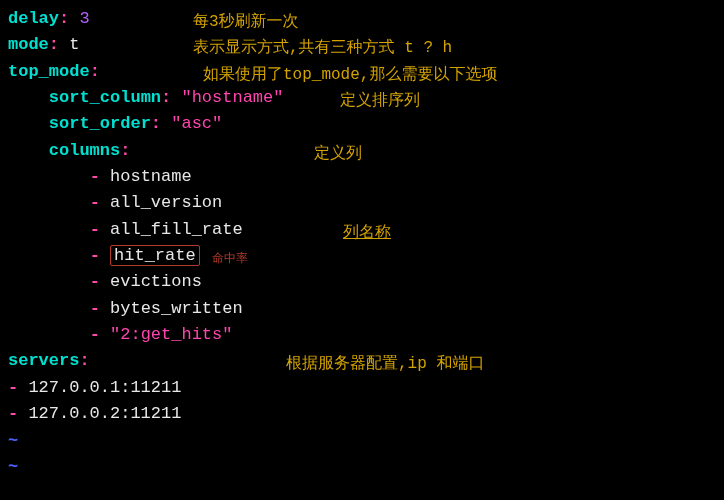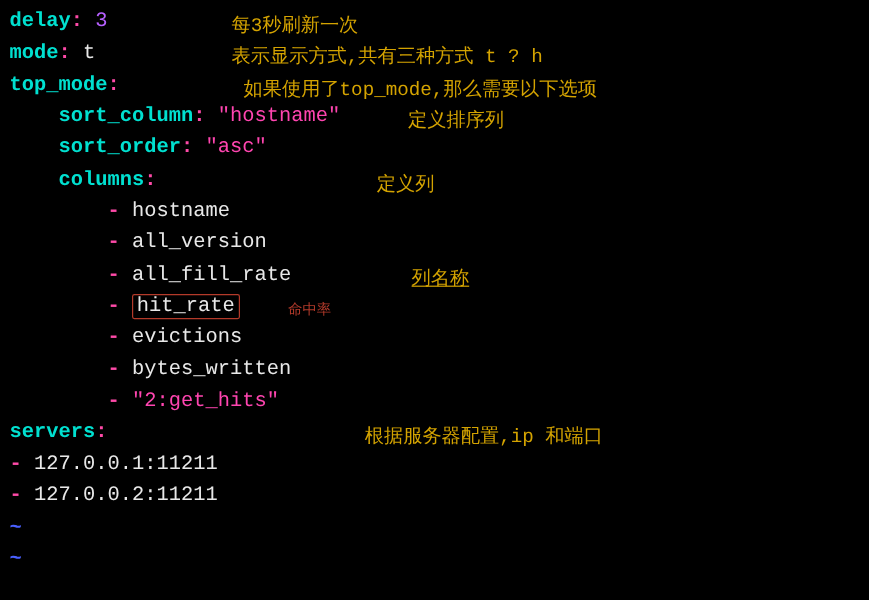--- a/index.html
+++ b/index.html
@@ -45,28 +45,28 @@
 <div class="line">    <span class="key">sort_order</span><span class="colon">: </span><span class="str">"asc"</span></div>
 
 <div class="line">    <span class="key">columns</span><span class="colon">:</span><span class="comment" style="left:306px;top:4px;">定义列</span></div>
 
 <div class="line">        <span class="dash">-</span> <span class="plain">hostname</span></div>
 
 <div class="line">        <span class="dash">-</span> <span class="plain">all_version</span></div>
 
 <div class="line">        <span class="dash">-</span> <span class="plain">all_fill_rate</span><span class="comment" style="left:335px;top:4px;text-decoration:underline;">列名称</span></div>
 
-<div class="line">        <span class="dash">-</span> <span class="plain boxed">hit_rate</span><span class="comment-red" style="left:232px;top:7px;">命中率</span></div>
+<div class="line">        <span class="dash">-</span> <span class="plain boxed">hit_rate</span><span class="comment-red" style="left:204px;top:7px;">命中率</span></div>
 
 <div class="line">        <span class="dash">-</span> <span class="plain">evictions</span></div>
 
 <div class="line">        <span class="dash">-</span> <span class="plain">bytes_written</span></div>
 
 <div class="line">        <span class="dash">-</span> <span class="str">"2:get_hits"</span></div>
 
-<div class="line"><span class="key">servers</span><span class="colon">:</span><span class="comment" style="left:296px;top:4px;">根据服务器配置,ip 和端口</span></div>
+<div class="line"><span class="key">servers</span><span class="colon">:</span><span class="comment" style="left:278px;top:4px;">根据服务器配置,ip 和端口</span></div>
 
 <div class="line"><span class="dash">-</span> <span class="plain">127.0.0.1:11211</span></div>
 
 <div class="line"><span class="dash">-</span> <span class="plain">127.0.0.2:11211</span></div>
 
 <div class="line"><span class="tilde">~</span></div>
 <div class="line"><span class="tilde">~</span></div>
 
 </body></html>

